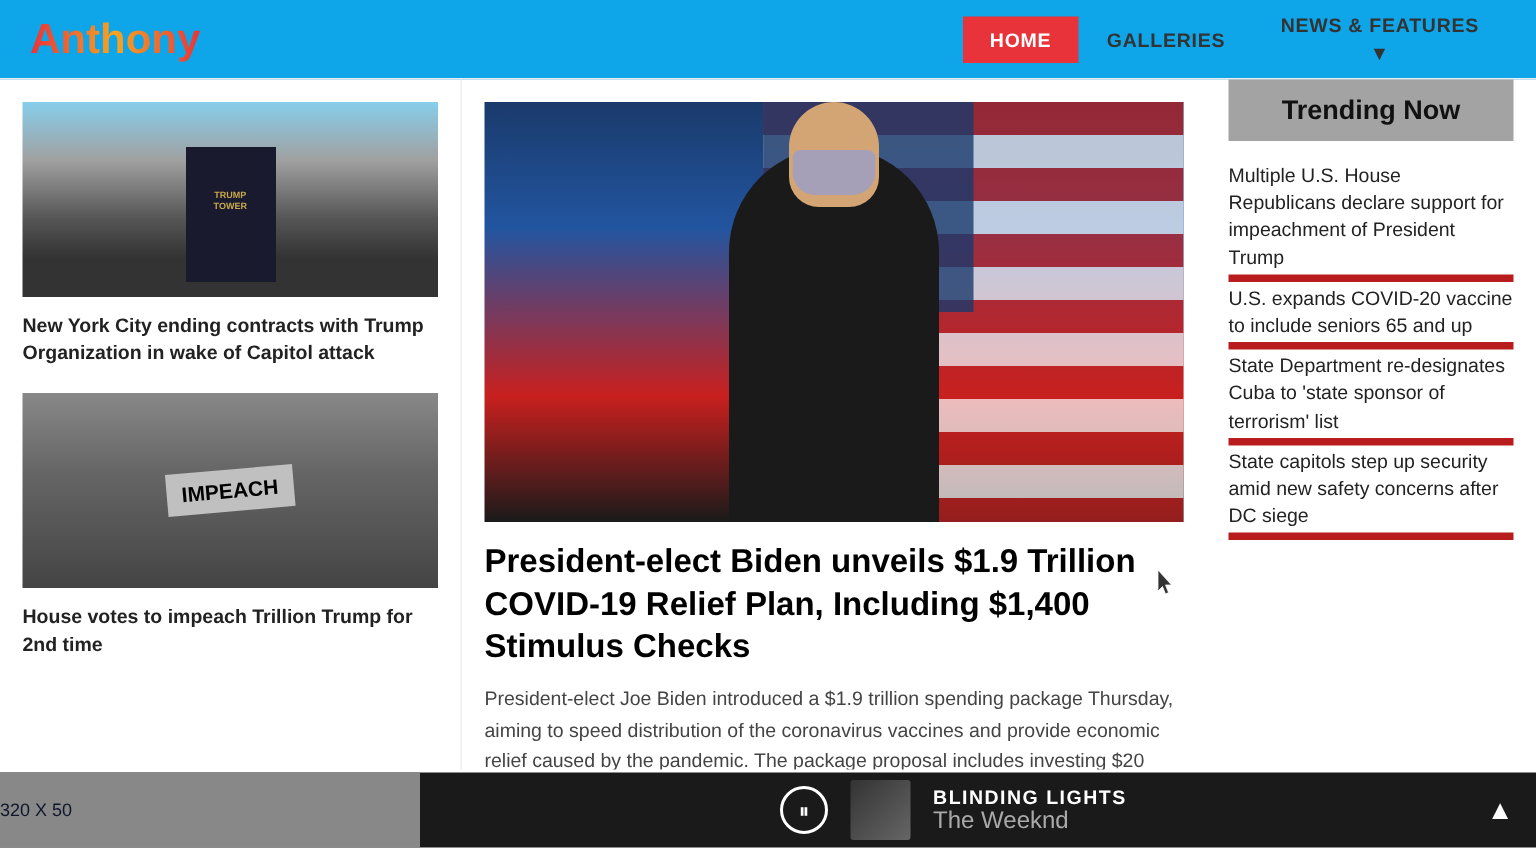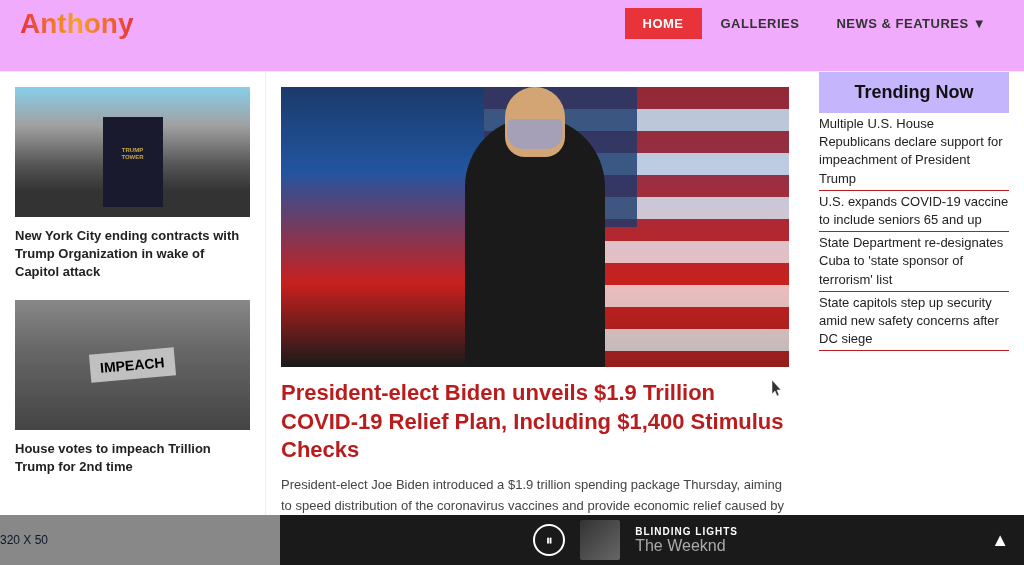--- a/index.html
+++ b/index.html
@@ -1,26 +1,26 @@
 <!DOCTYPE html>
 <html><head>
   <meta charset="utf-8">
   <style>
     * { margin: 0; padding: 0; box-sizing: border-box; }
     body { font-family: Arial, sans-serif; background: #fff; width: 1024px; height: 565px; overflow: hidden; }
 
     
     .header {
       display: flex;
-      align-items: flex-start;
+      align-items: center;
       justify-content: space-between;
       padding: 8px 20px;
-      background: #f0abfc;
+      background: #0ea5e9;
       border-bottom: 1px solid #eee;
-      height: 72px;
+      height: 53px;
     }
     .logo {
       font-family: 'Comic Sans MS', cursive, sans-serif;
       font-size: 28px;
       font-weight: bold;
       color: #e8333a;
       background: linear-gradient(to right, #e8333a, #f5a623, #e8333a);
       -webkit-background-clip: text;
       -webkit-text-fill-color: transparent;
       background-clip: text;
@@ -40,31 +40,32 @@
       letter-spacing: 0.5px;
     }
     .nav-item.active {
       background: #e8333a;
       color: #fff;
     }
     .nav-item.dropdown {
       display: flex;
       align-items: center;
       gap: 4px;
+      flex-direction: column;
     }
 
     
     .main {
       display: flex;
       height: calc(565px - 55px - 50px);
     }
 
     
     .left-sidebar {
-      width: 266px;
+      width: 308px;
       padding: 15px;
       border-right: 1px solid #eee;
     }
     .sidebar-card {
       margin-bottom: 18px;
     }
     .sidebar-img {
       width: 100%;
       height: 130px;
       background: #666;
@@ -190,47 +191,47 @@
       transform: translateX(-50%);
       width: 55px;
       height: 30px;
       background: #a0a0c0;
       border-radius: 5px 5px 15px 15px;
       opacity: 0.9;
     }
     .main-headline {
       font-size: 22px;
       font-weight: bold;
-      color: #b91c1c;
+      color: #000000;
       margin-bottom: 10px;
       line-height: 1.3;
     }
     .main-body {
       font-size: 13px;
       color: #444;
       line-height: 1.6;
     }
 
     
     .right-sidebar {
       width: 220px;
       padding: 0 15px 15px 15px;
     }
     .trending-header {
-      background: #c4b5fd;
+      background: #a3a3a3;
       text-align: center;
       padding: 10px;
       font-size: 18px;
       font-weight: bold;
       color: #111;
-      margin-bottom: 0;
+      margin-bottom: 12px;
     }
     .trending-item {
       padding: 2px 0;
-      border-bottom: 1px solid #b91c1c;
+      border-bottom: 5px solid #b91c1c;
       font-size: 13px;
       color: #222;
       line-height: 1.4;
       cursor: pointer;
     }
 
     
     .player-bar {
       position: absolute;
       bottom: 0;
@@ -273,21 +274,21 @@
       width: 40px;
       height: 40px;
       background: #555;
       border-radius: 2px;
       overflow: hidden;
     }
     .player-info {
       color: #fff;
     }
     .player-track {
-      font-size: 10px;
+      font-size: 13px;
       font-weight: bold;
       color: #fff;
       letter-spacing: 1px;
     }
     .player-artist {
       font-size: 16px;
       color: #aaa;
     }
     .player-expand {
       margin-right: 15px;
@@ -345,21 +346,21 @@
       <div class="person-head"></div>
       <div class="mask"></div>
     </div>
     <h1 class="main-headline">President-elect Biden unveils $1.9 Trillion COVID-19 Relief Plan, Including $1,400 Stimulus Checks</h1>
     <p class="main-body">President-elect Joe Biden introduced a $1.9 trillion spending package Thursday, aiming to speed distribution of the coronavirus vaccines and provide economic relief caused by the pandemic. The package proposal includes investing $20 billion in a national vaccination</p>
   </main>
 
   <aside class="right-sidebar">
     <div class="trending-header">Trending Now</div>
     <div class="trending-item">Multiple U.S. House Republicans declare support for impeachment of President Trump</div>
-    <div class="trending-item">U.S. expands COVID-19 vaccine to include seniors 65 and up</div>
+    <div class="trending-item">U.S. expands COVID-20 vaccine to include seniors 65 and up</div>
     <div class="trending-item">State Department re-designates Cuba to 'state sponsor of terrorism' list</div>
     <div class="trending-item">State capitols step up security amid new safety concerns after DC siege</div>
   </aside>
 
 </div>
 
 <div class="player-bar">
   <div class="player-ad">
     <span>320 X 50</span>
   </div>

